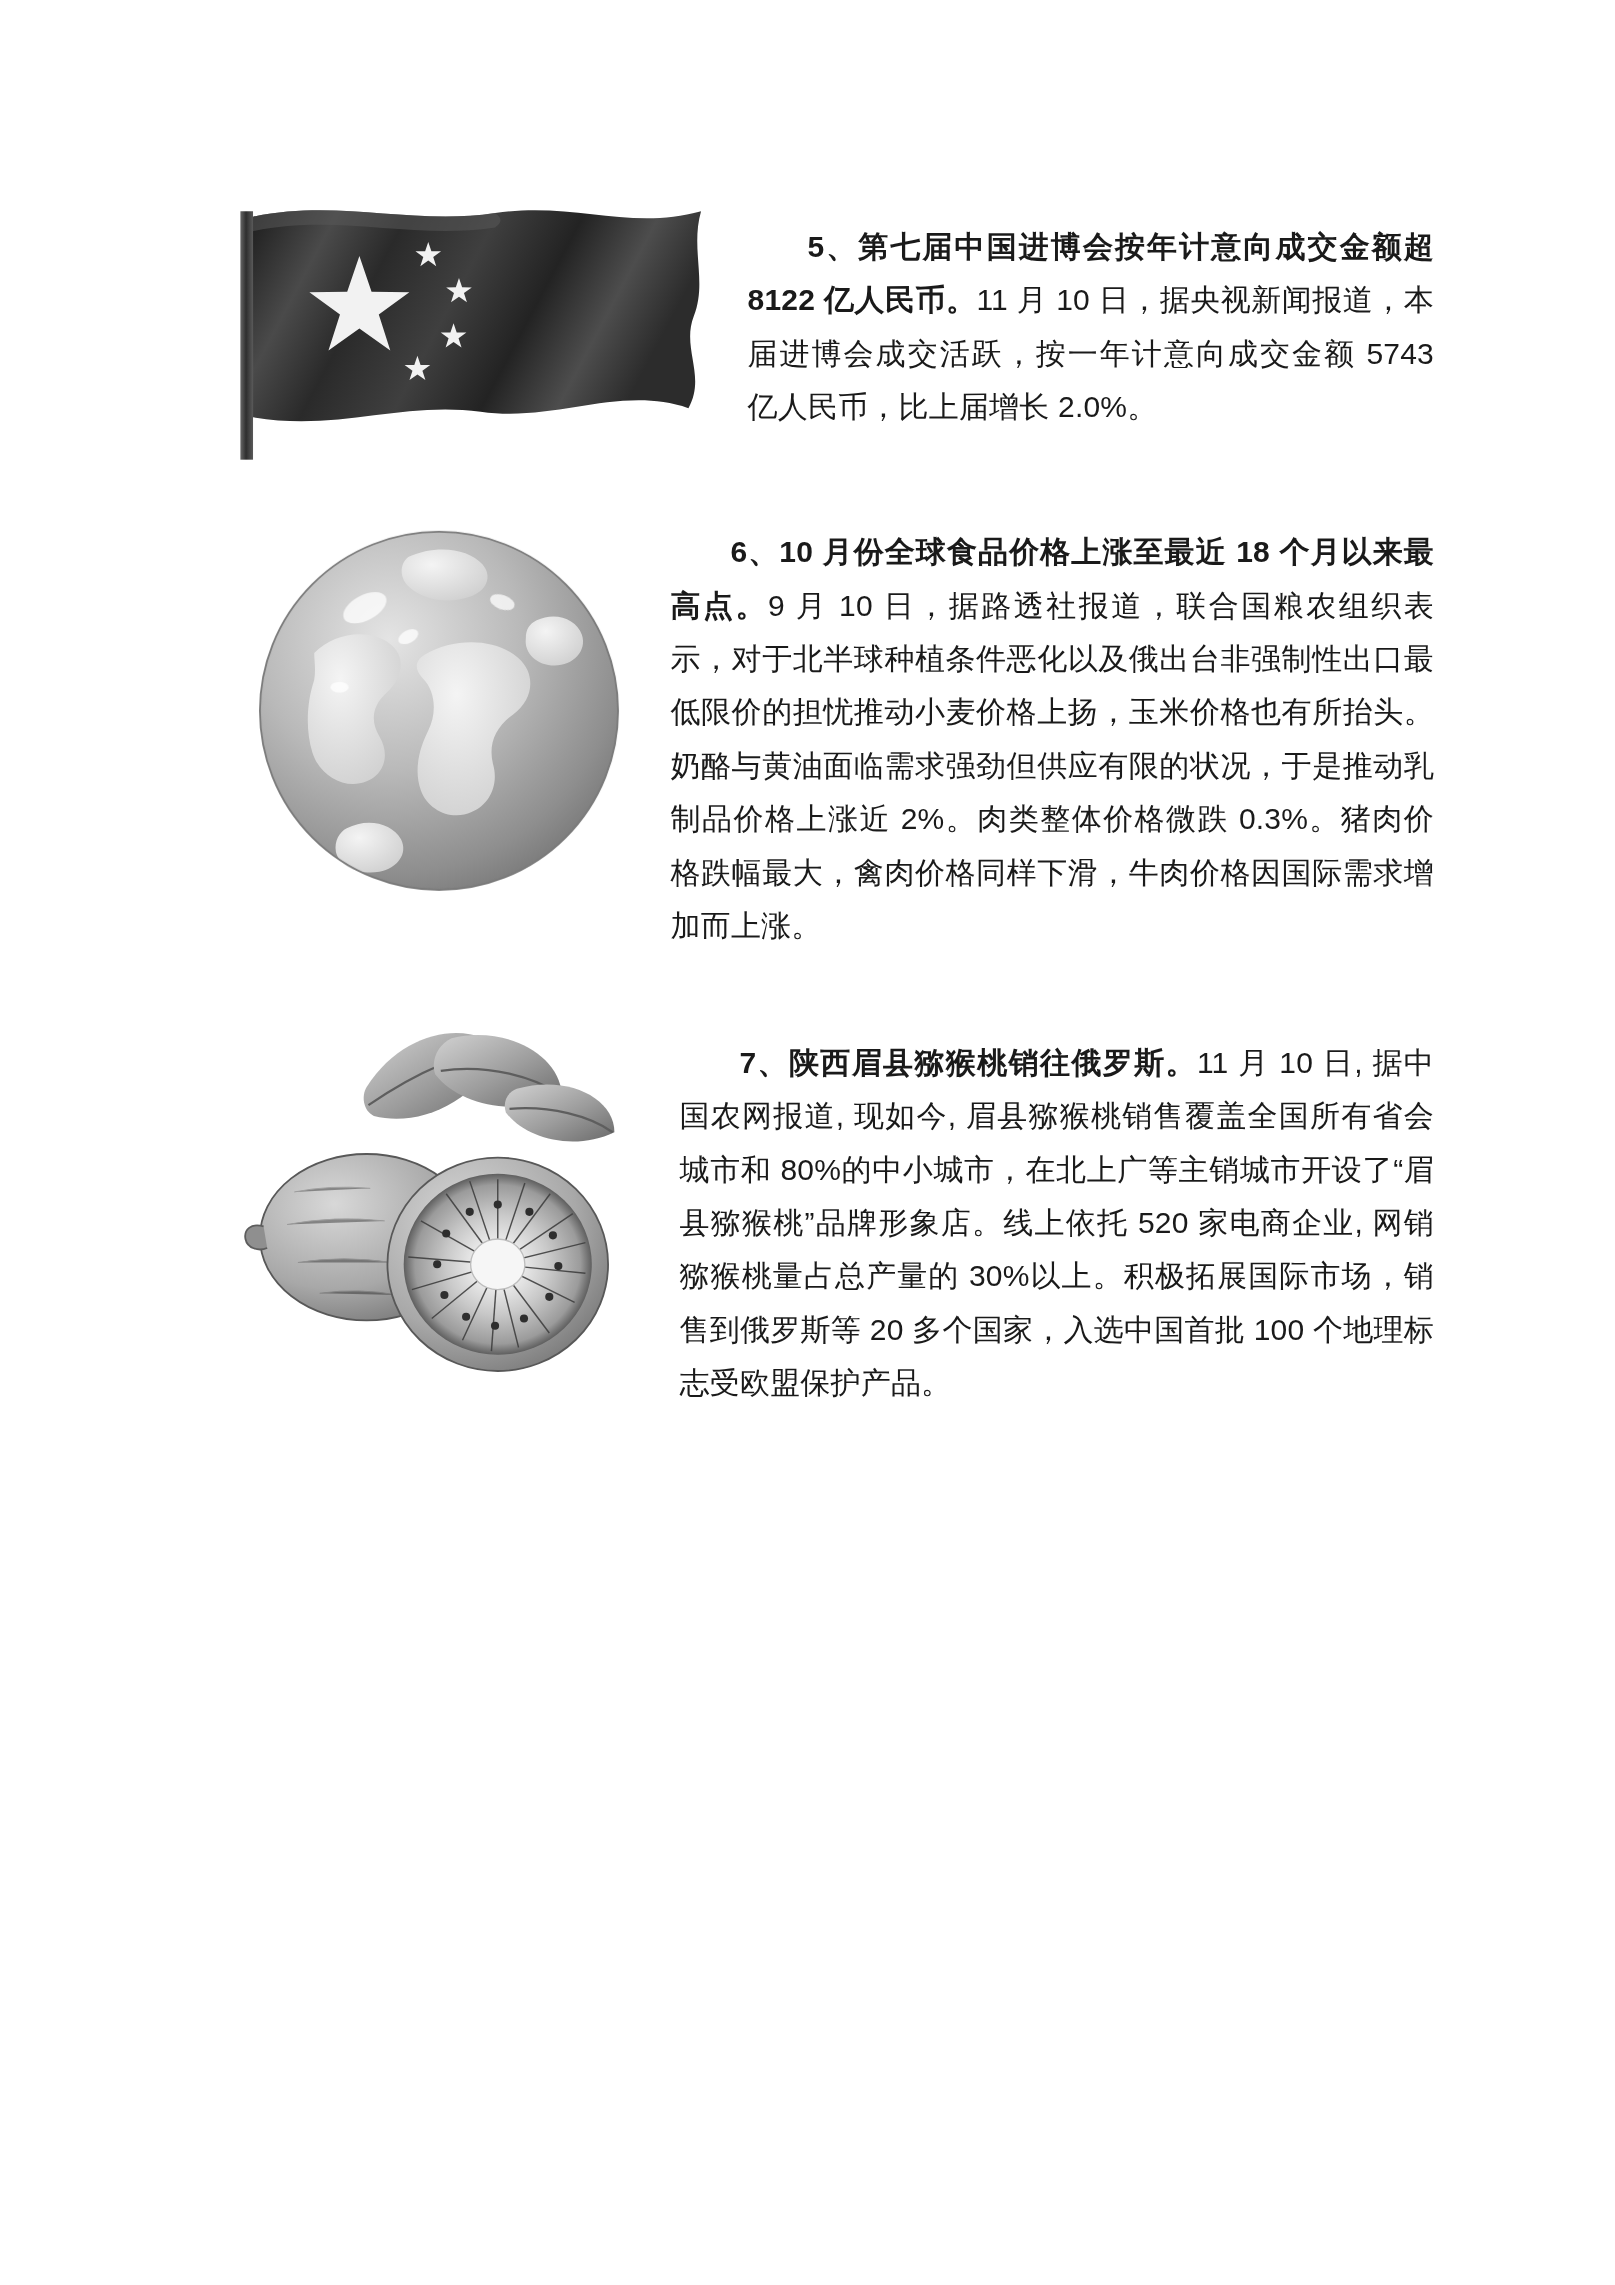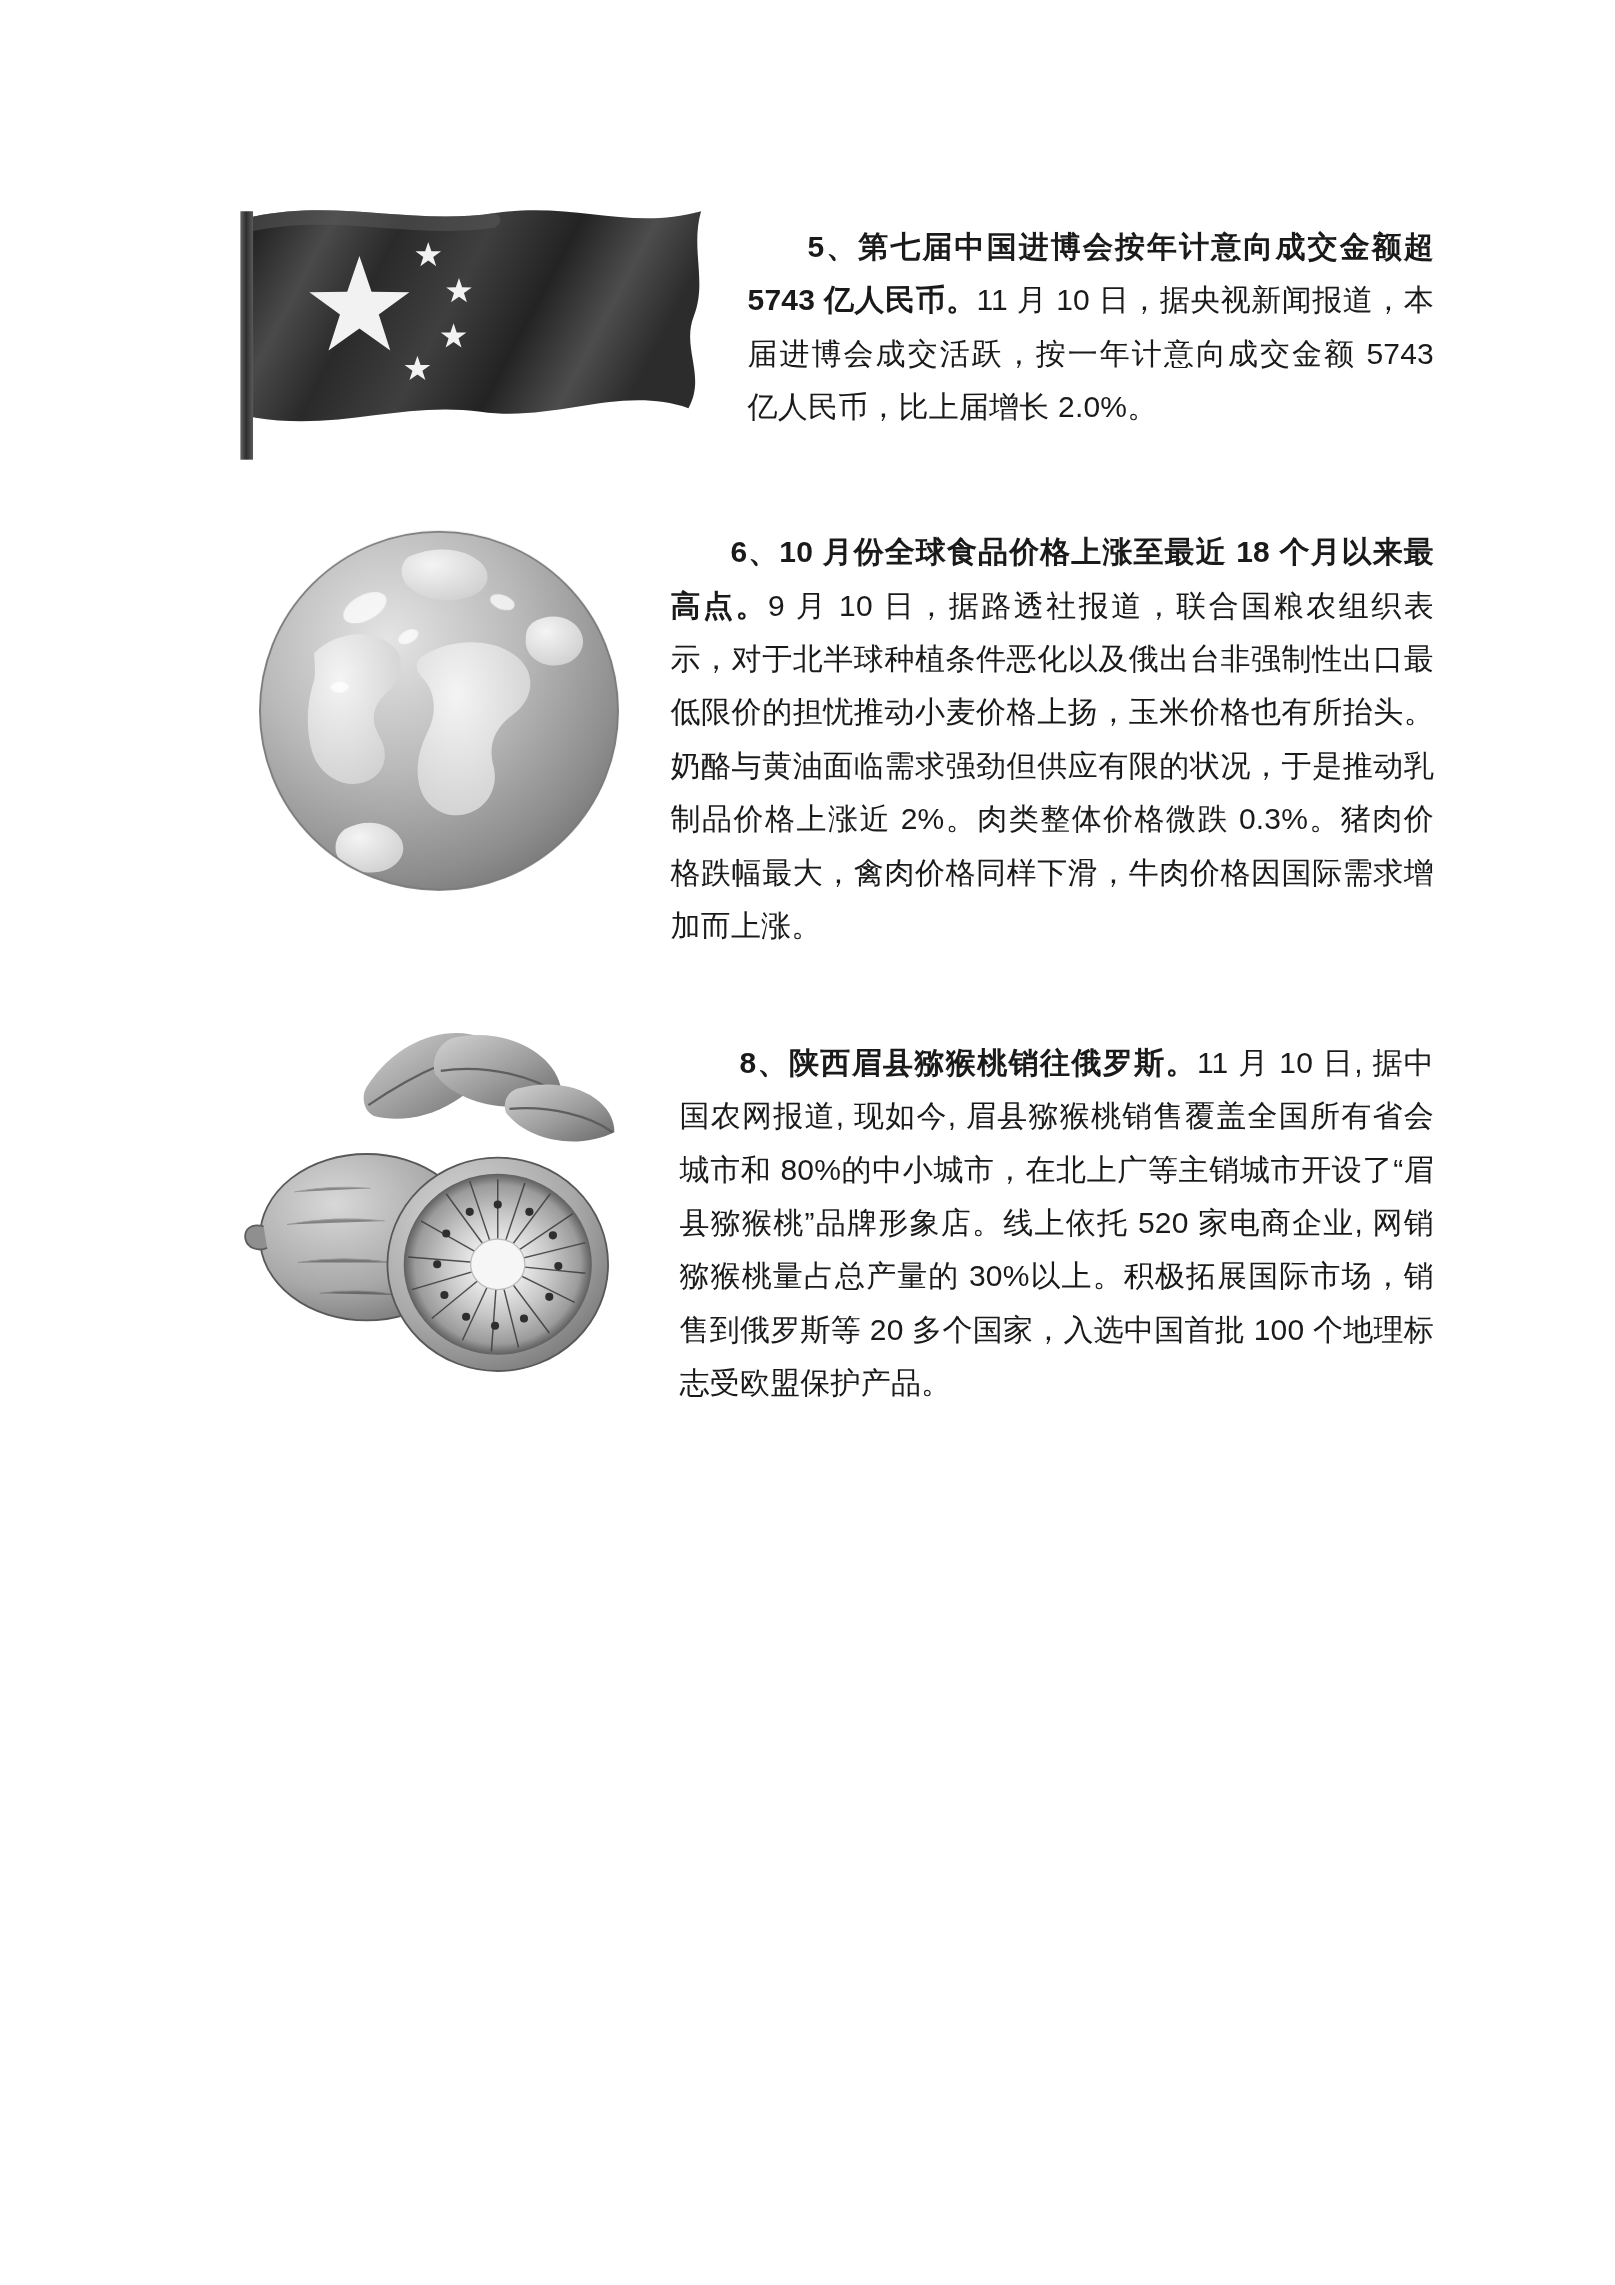--- a/index.html
+++ b/index.html
@@ -134,21 +134,21 @@
           <g fill="#f2f2f2">
             <path d="M118 62 l14.5 42.5 45 0.4 -36.4 26.6 13.7 42.8 -36.8 -26 -36.8 26 13.7 -42.8 -36.4 -26.6 45 -0.4 Z" transform="translate(32,10) scale(0.93)"></path>
             <path d="M0 0 l5.6 16.4 17.3 0.2 -14 10.2 5.3 16.5 -14.2 -10 -14.2 10 5.3 -16.5 -14 -10.2 17.3 -0.2 Z" transform="translate(218,52) scale(0.62)"></path>
             <path d="M0 0 l5.6 16.4 17.3 0.2 -14 10.2 5.3 16.5 -14.2 -10 -14.2 10 5.3 -16.5 -14 -10.2 17.3 -0.2 Z" transform="translate(252,92) scale(0.62)"></path>
             <path d="M0 0 l5.6 16.4 17.3 0.2 -14 10.2 5.3 16.5 -14.2 -10 -14.2 10 5.3 -16.5 -14 -10.2 17.3 -0.2 Z" transform="translate(246,142) scale(0.62)"></path>
             <path d="M0 0 l5.6 16.4 17.3 0.2 -14 10.2 5.3 16.5 -14.2 -10 -14.2 10 5.3 -16.5 -14 -10.2 17.3 -0.2 Z" transform="translate(206,178) scale(0.62)"></path>
           </g>
         </svg>
       </div>
 
-      <p class="body-text indent"><span class="lead">5、第七届中国进博会按年计意向成交金额超 5743 亿人民币。</span><span>11 月 10 日，据央视新闻报道，本届进博会成交活跃，按一年计意向成交金额 5743 亿人民币，比上届增长 2.0%。</span></p>
+      <p class="body-text indent"><span class="lead">5、第七届中国进博会按年计意向成交金额超 8122 亿人民币。</span><span>11 月 10 日，据央视新闻报道，本届进博会成交活跃，按一年计意向成交金额 5743 亿人民币，比上届增长 2.0%。</span></p>
       <div class="clear"></div>
     </div>
 
     <div class="news-item">
       <div class="figure left globe-wrap">
         <svg class="globe-svg" viewBox="0 0 460 460" xmlns="http://www.w3.org/2000/svg" aria-hidden="true">
           <defs>
             <radialGradient id="oceanGrad" cx="0.36" cy="0.30" r="0.82">
               <stop offset="0%" stop-color="#e4e4e4"></stop>
               <stop offset="45%" stop-color="#b9b9b9"></stop>
@@ -262,19 +262,19 @@
                 <circle cx="228" cy="280" r="4.5"></circle>
               <circle cx="238" cy="246" r="4.5"></circle>
                 <circle cx="264" cy="222" r="4.5"></circle>
             </g>
             <ellipse cx="295" cy="280" rx="30" ry="28" fill="#f6f6f6"></ellipse>
             <ellipse cx="295" cy="280" rx="30" ry="28" fill="none" stroke="#bdbdbd" stroke-width="1.5"></ellipse>
           </g>
         </svg>
       </div>
 
-      <p class="body-text indent"><span class="lead">8、陕西眉县猕猴桃销往俄罗斯。</span><span>11 月 10 日, 据中国农网报道, 现如今, 眉县猕猴桃销售覆盖全国所有省会城市和 80%的中小城市，在北上广等主销城市开设了“眉县猕猴桃”品牌形象店。线上依托 520 家电商企业, 网销猕猴桃量占总产量的 30%以上。积极拓展国际市场，销售到俄罗斯等 20 多个国家，入选中国首批 100 个地理标志受欧盟保护产品。</span></p>
+      <p class="body-text indent"><span class="lead">7、陕西眉县猕猴桃销往俄罗斯。</span><span>11 月 10 日, 据中国农网报道, 现如今, 眉县猕猴桃销售覆盖全国所有省会城市和 80%的中小城市，在北上广等主销城市开设了“眉县猕猴桃”品牌形象店。线上依托 520 家电商企业, 网销猕猴桃量占总产量的 30%以上。积极拓展国际市场，销售到俄罗斯等 20 多个国家，入选中国首批 100 个地理标志受欧盟保护产品。</span></p>
       <div class="clear"></div>
     </div>
 
   </div>
 </div>
 
 
 </body></html>

